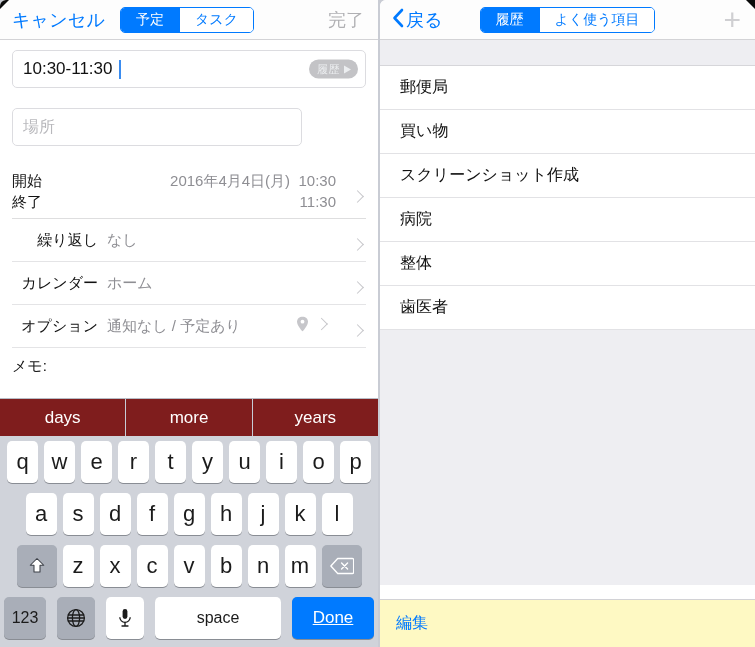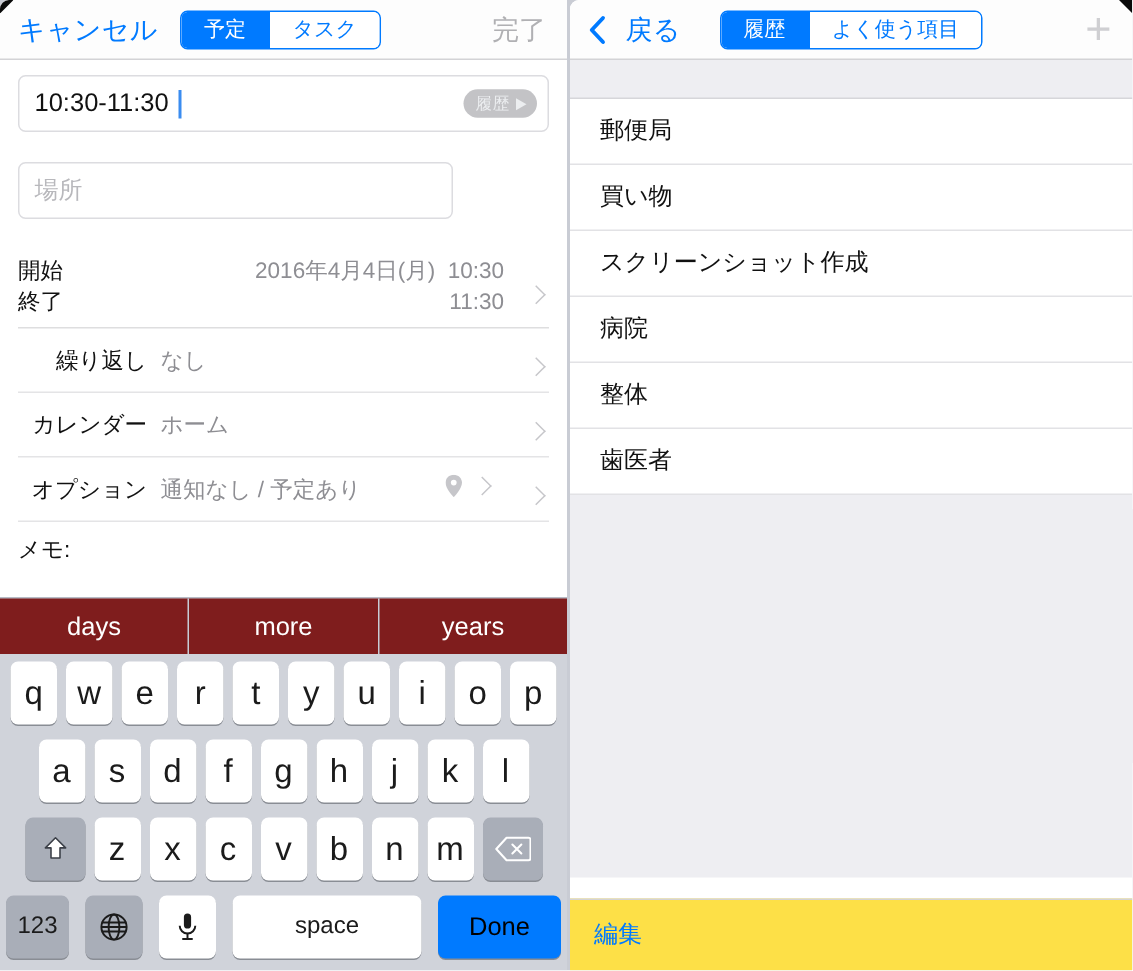--- a/index.html
+++ b/index.html
@@ -29,21 +29,21 @@
     border-bottom:1px solid #d3d3d6;
   }
   .nav-btn {
     color:#007aff; font-size:18px; letter-spacing:.2px; white-space:nowrap;
     background:none; border:none; cursor:pointer; font-family:inherit;
   }
   .nav-left  { position:absolute; left:12px; }
   .nav-right { position:absolute; right:14px; }
   .nav-done-disabled { color:#b0b0b3; font-size:18px;text-align:right; }
 
-  .back-wrap { display:flex; align-items:center; gap:13px; }
+  .back-wrap { display:flex; gap:2px; }
   .chev-back { display:block; }
 
   
   .segmented {
     position:absolute; left:50%; transform:translateX(-50%);
     display:flex; border:1px solid #007aff; border-radius:5px; overflow:hidden;
     height:26px;
   }
   .segmented.left-seg { margin-left:-2px; }
   .seg {
@@ -122,42 +122,42 @@
   .krow { display:flex; justify-content:center; align-items:center; gap:6px; padding:5px 3px; }
   .krow.r2 { padding-left:19px; padding-right:19px; }
   .key {
     background:#fff; border-radius:5px; height:42px; width:31px;
     display:flex; align-items:center; justify-content:center;
     font-size:22px; color:#1b1b1b; box-shadow:0 1px 0 #898d94; cursor:pointer;
   }
   .key.wide { width:40px; }
   .key.gray { background:#a9aeb8; box-shadow:0 1px 0 #898d94; }
   .key.space { flex:1; font-size:16px; }
-  .key.done { background:#007aff; color:#000000; width:82px; font-size:17px; }
+  .key.done { background:#007aff; color:#ffffff; width:82px; font-size:17px;text-decoration:underline; }
   .krow.r4 { gap:11px; padding:5px 4px 8px 4px; }
   .krow.r3 { padding:5px 4px; }
   .key.num { width:42px; font-size:16px; }
   .key.globe, .key.mic { width:38px; }
 
   .shift-ico { width:18px; height:18px; }
   .bs-ico { width:24px; height:18px; }
 
   
   .list-head { height:26px; background:#eeeef2; border-bottom:1px solid #d6d6da; }
   .list-wrap { background:#fff; }
   .list-item {
     height:44px; display:flex; align-items:center; padding-left:20px;
     font-size:16px; color:#111; border-bottom:1px solid #e2e2e5; cursor:pointer;
     background:#fff;
   }
   .list-item:first-child { border-top:none; }
   .list-fill { background:#eeeef2; }
   .bottom-bar {
     position:absolute; bottom:0; left:0; width:375px; height:48px;
-    background:#fde047; border-top:1px solid #d2d2d6;
+    background:#fef9c3; border-top:1px solid #d2d2d6;
     display:flex; align-items:center; padding-left:16px;
   }
   .edit-link { color:#007aff; font-size:16px; cursor:pointer; }
 </style>
 </head>
 <body>
 
 <div class="screen">
 
   <div class="panel panel-left">

